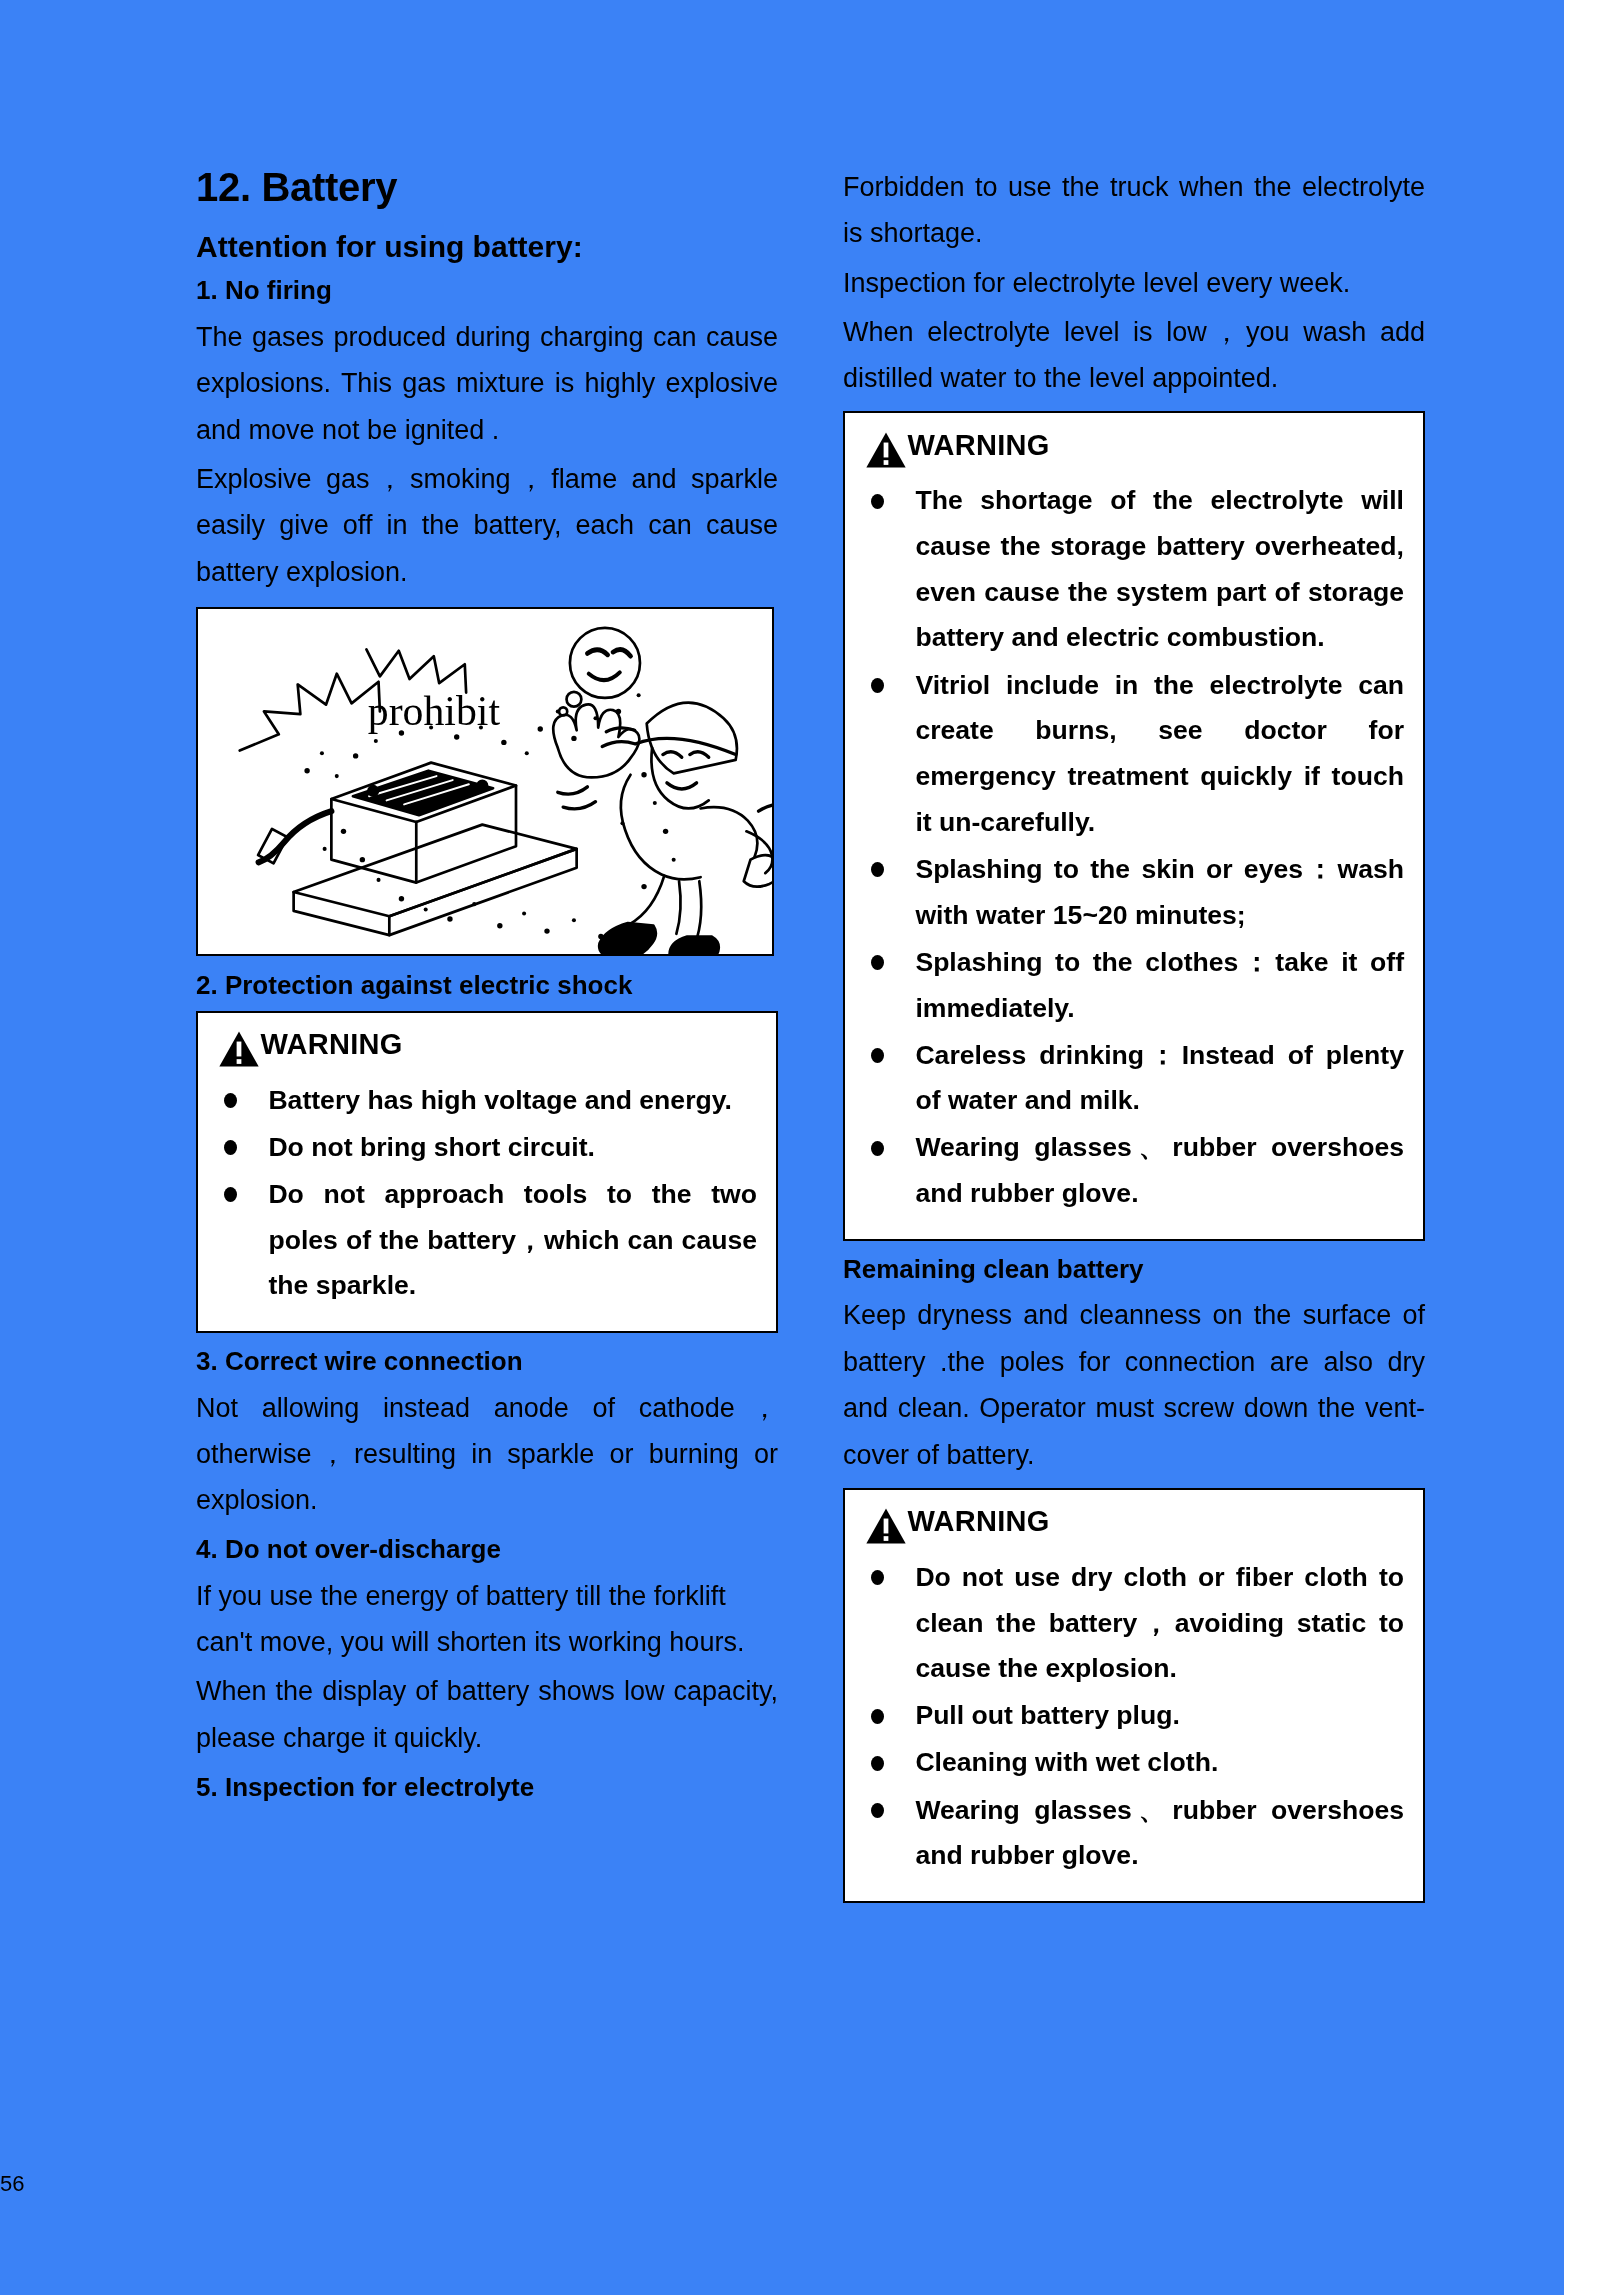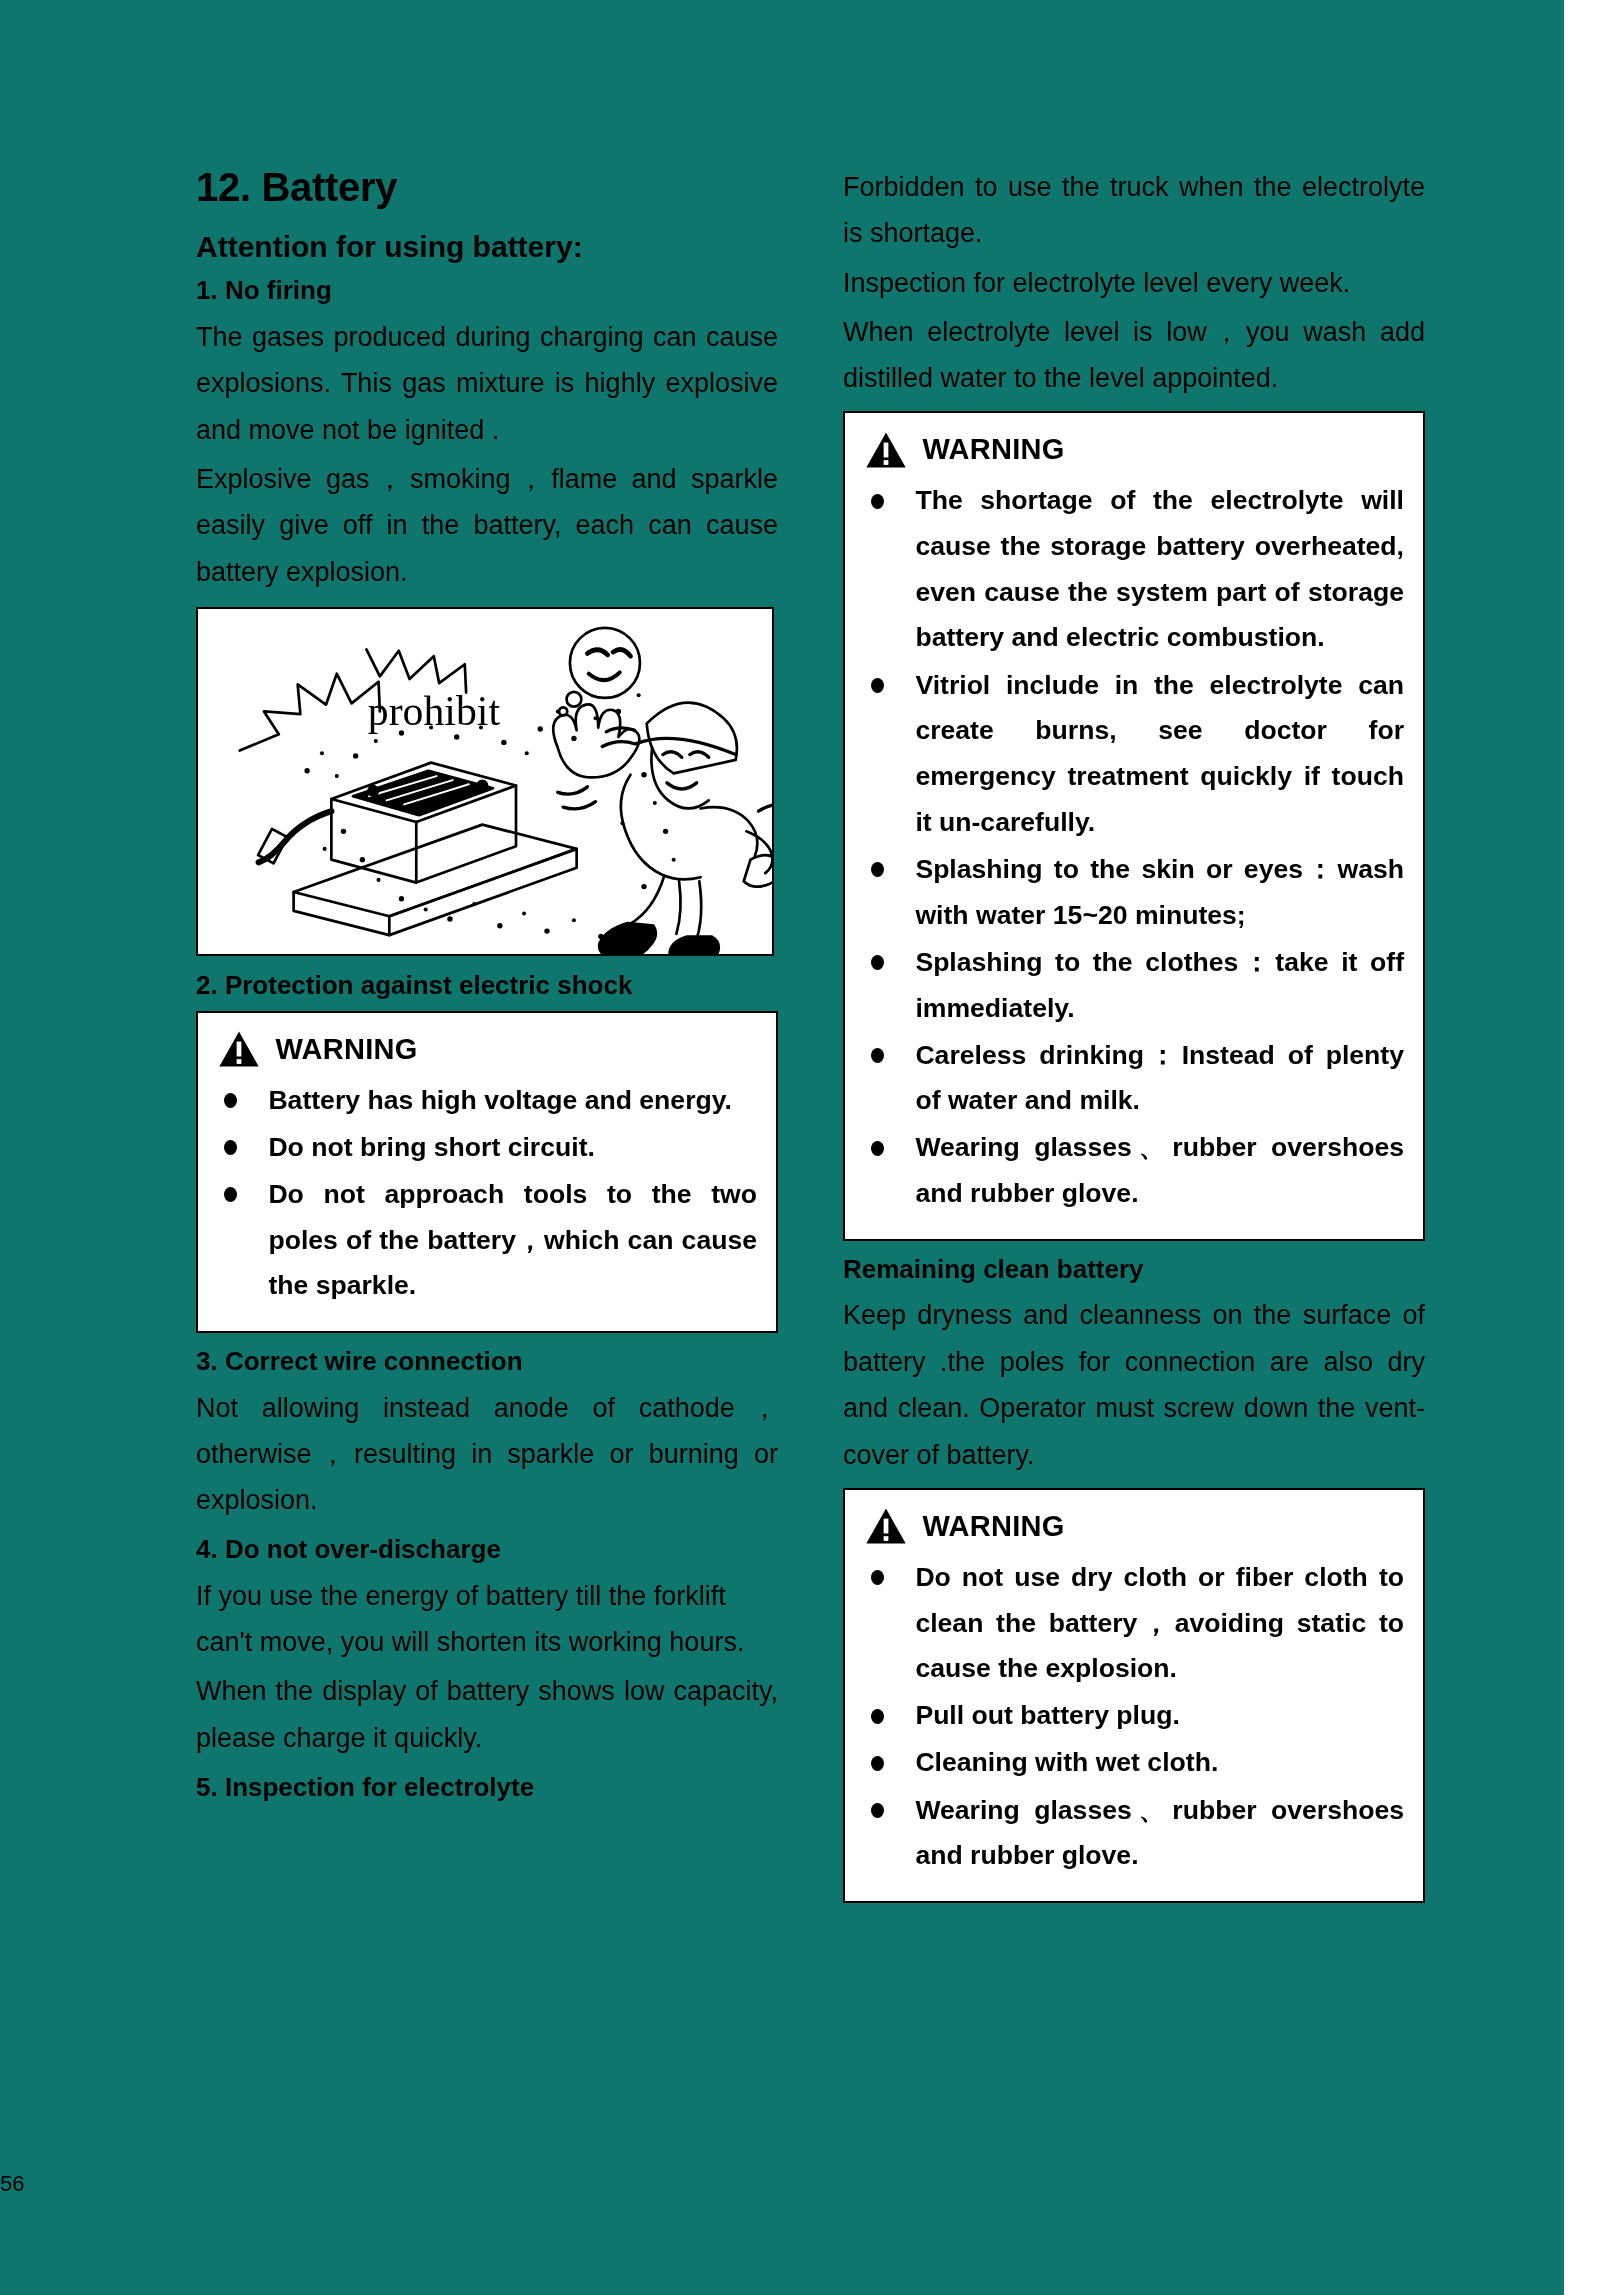--- a/index.html
+++ b/index.html
@@ -14,21 +14,21 @@
     color: #000000;
     position: relative;
     overflow: hidden;
   }
 
   .page {
     position: absolute;
     left: 0; top: 0;
     width: 1564px;
     height: 2295px;
-    background: #0f766e;
+    background: #3b82f6;
   }
 
   .columns {
     position: absolute;
     left: 196px;
     top: 164px;
     width: 1230px;
     display: flex;
     gap: 65px;
   }
@@ -85,22 +85,21 @@
   
   .warn-box {
     border: 2px solid #000;
     box-sizing: border-box;
     padding: 17.7px 19px 20.4px 20.4px;
     margin: 9.5px 0 12.3px 0;
     background: #fff;
   }
   .warn-head {
     display: flex;
-    align-items: center;
-    gap: 15px;
+    align-items: flex-start;
     margin-bottom: 9.5px;
   }
   .warn-tri { width: 42px; height: 38px; display: block; flex: 0 0 42px; }
   .warn-label {
     font-size: 29px;
     font-weight: bold;
     letter-spacing: 0.3px;
     line-height: 1;
   }
   ul.warn-list {

